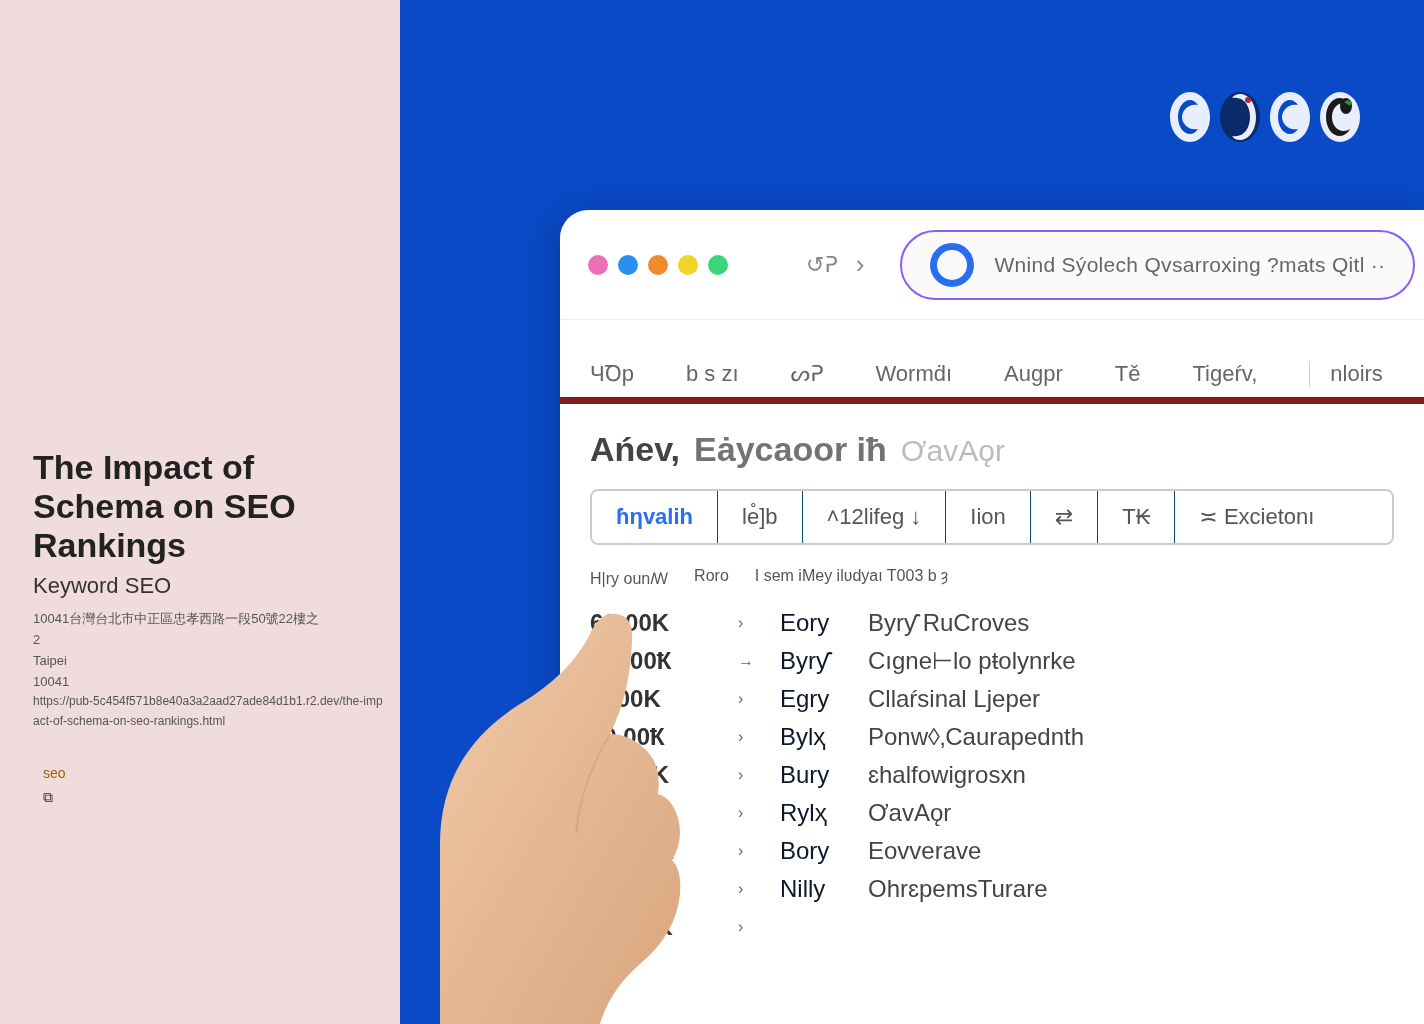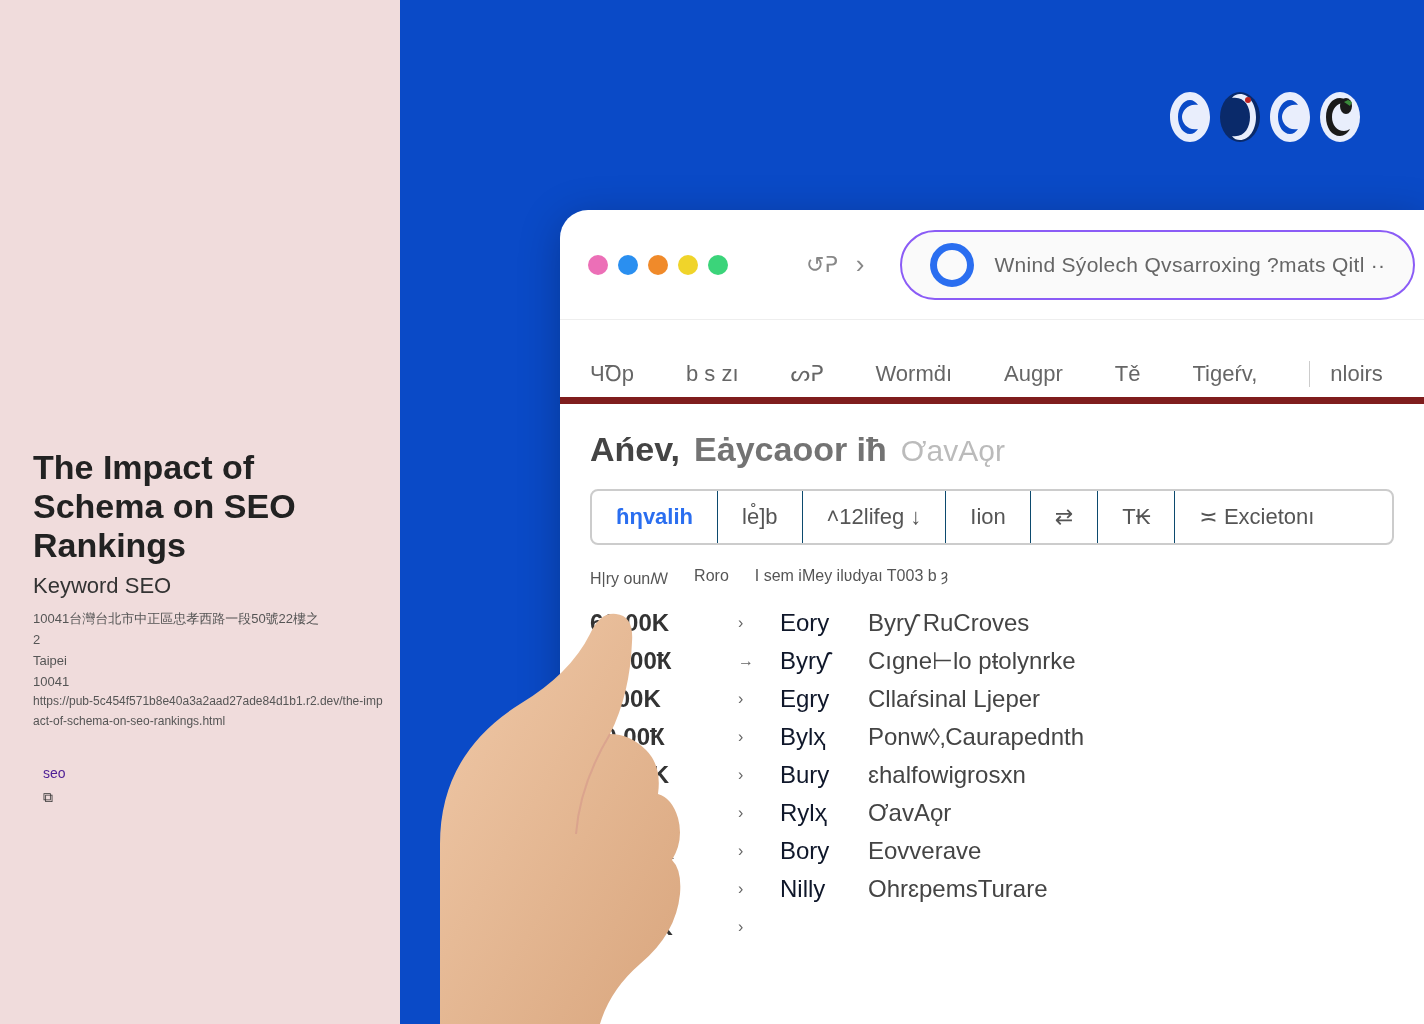--- a/index.html
+++ b/index.html
@@ -3,21 +3,21 @@
 <meta charset="utf-8">
 <style>
   * { box-sizing: border-box; margin: 0; padding: 0; }
   html, body { width: 1424px; height: 1024px; overflow: hidden; font-family: -apple-system, BlinkMacSystemFont, "Segoe UI", Arial, sans-serif; }
   .stage { position: relative; width: 1424px; height: 1024px; background: #f0dcdc; }
   .left-panel { position: absolute; left: 9px; top: 0; width: 400px; height: 1024px; padding: 28px 24px; }
   .left-panel .title { font-size: 34px; font-weight: 600; color: #222; line-height: 1.15; margin-top: 420px; }
   .left-panel .subtitle { font-size: 22px; color: #333; margin-top: 8px; }
   .meta { margin-top: 10px; font-size: 13px; color: #555; line-height: 1.6; word-break: break-all; }
   .tag-box { margin-top: 30px; }
-  .tag-box .tag { display: inline-block; font-size: 14px; color: #4c1d95; padding: 4px 10px; }
+  .tag-box .tag { display: inline-block; font-size: 14px; color: #a16207; padding: 4px 10px; }
   .tag-box .sq { font-size: 14px; color: #333; padding-left: 10px; margin-top: 4px; }
 
   .blue-bg { position: absolute; left: 400px; top: 0; right: 0; bottom: 0; background: #0a4ac7; }
   .logo-row { position: absolute; top: 88px; right: 60px; display: flex; gap: 2px; }
   .logo-glyph { width: 48px; height: 58px; display: flex; align-items: center; justify-content: center; }
   .logo-glyph svg { width: 48px; height: 58px; }
 
   .browser { position: absolute; left: 560px; top: 210px; right: 0; height: 814px; background: #fff; border-top-left-radius: 28px; box-shadow: 0 8px 40px rgba(0,0,0,.25); overflow: hidden; }
   .top-bar { height: 110px; display: flex; align-items: center; padding: 0 28px; gap: 18px; border-bottom: 1px solid #eee; }
   .dots { display: flex; gap: 10px; }

